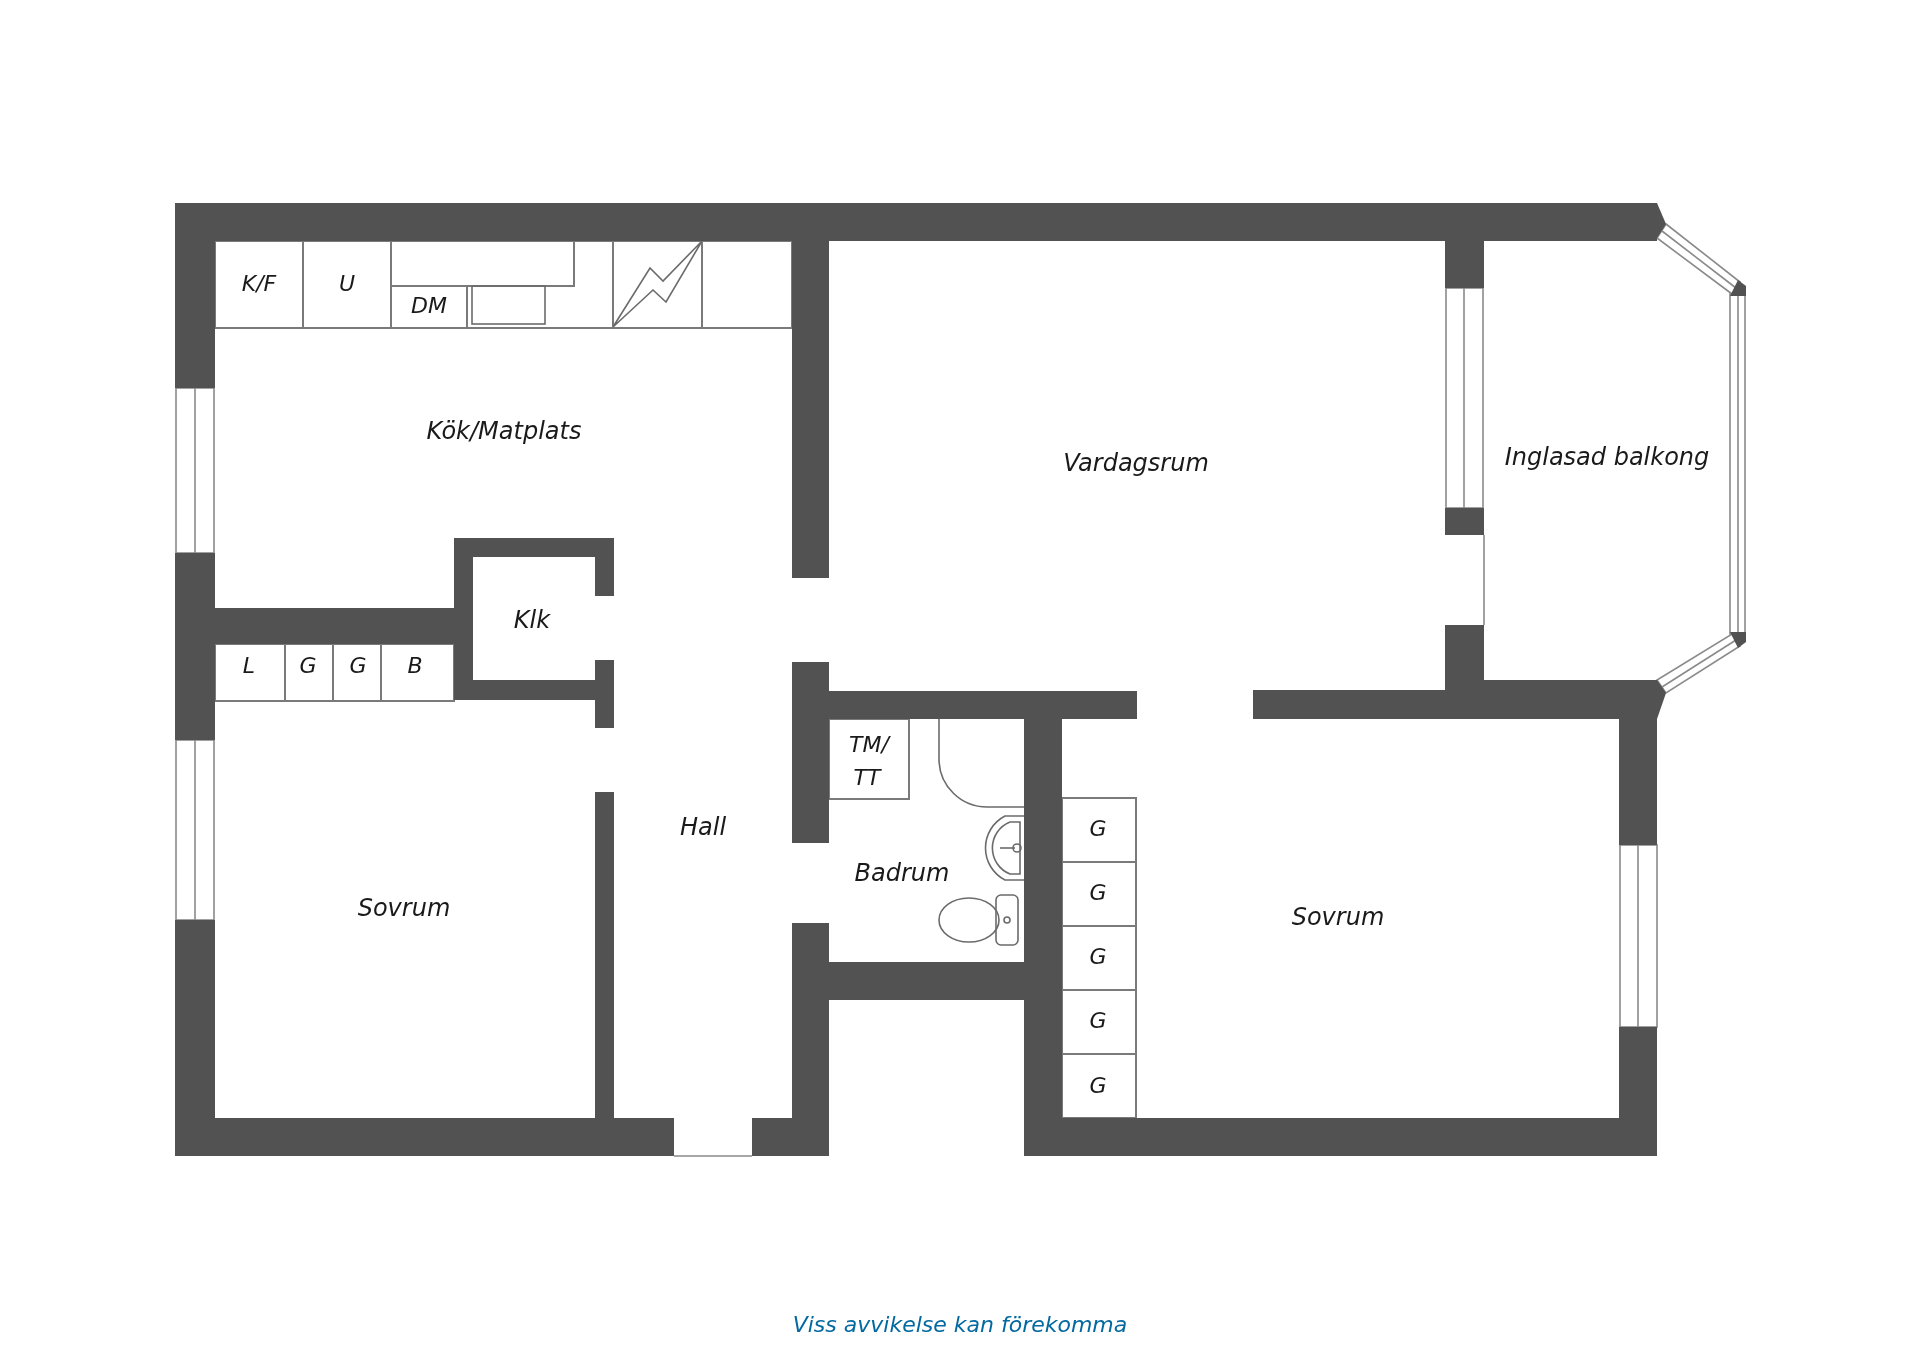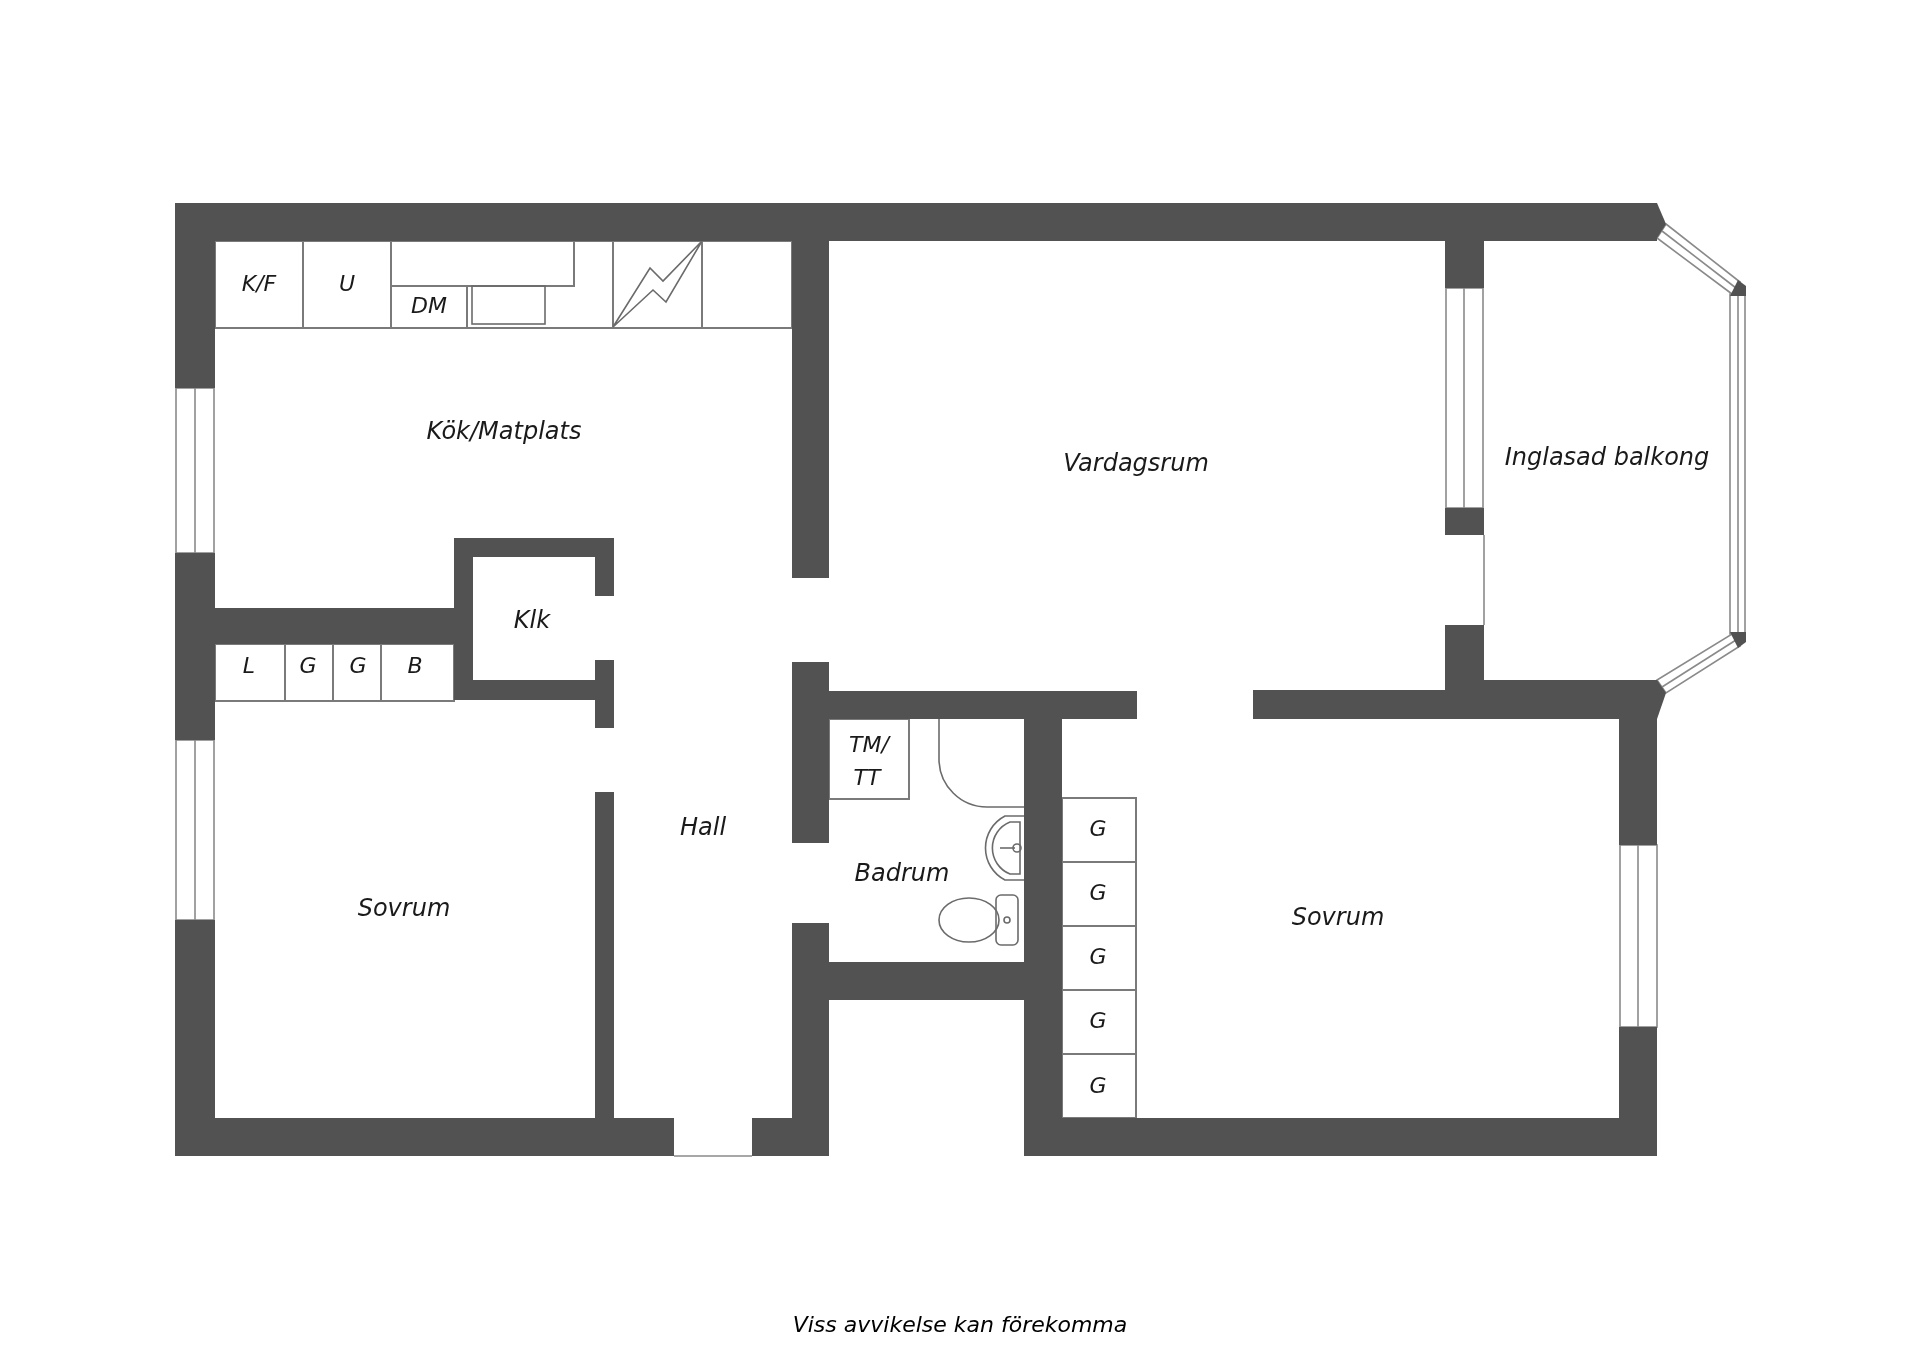--- a/index.html
+++ b/index.html
@@ -8,21 +8,21 @@
   #plan { position: absolute; left: 0; top: 0; width: 1920px; height: 1357px; }
   .wall { fill: #525252; }
   .line { fill: none; stroke: #7a7a7a; stroke-width: 2; }
   .fine { fill: none; stroke: #6b6b6b; stroke-width: 1.6; }
   .win { fill: #ffffff; stroke: #8a8a8a; stroke-width: 1.6; }
   .lbl { font-family: "DejaVu Sans", sans-serif; font-style: italic; fill: #1a1a1a;
          text-anchor: middle; dominant-baseline: middle; }
   .room { font-size: 24px; }
   .cell { font-size: 22px; }
   .footer { position: absolute; left: 0; width: 1920px; top: 1312px; text-align: center;
-            font-family: "DejaVu Sans", sans-serif; font-style: italic; font-size: 22px; color: #000000; }
+            font-family: "DejaVu Sans", sans-serif; font-style: italic; font-size: 22px; color: #0369a1; }
 </style>
 </head>
 <body>
 
 <svg id="plan" viewBox="0 0 1920 1357" xmlns="http://www.w3.org/2000/svg">
 
   <g>
     <rect class="line" x="215" y="241" width="577" height="87"></rect>
     <line class="line" x1="303" y1="241" x2="303" y2="328"></line>
     <line class="line" x1="391" y1="241" x2="391" y2="328"></line>

